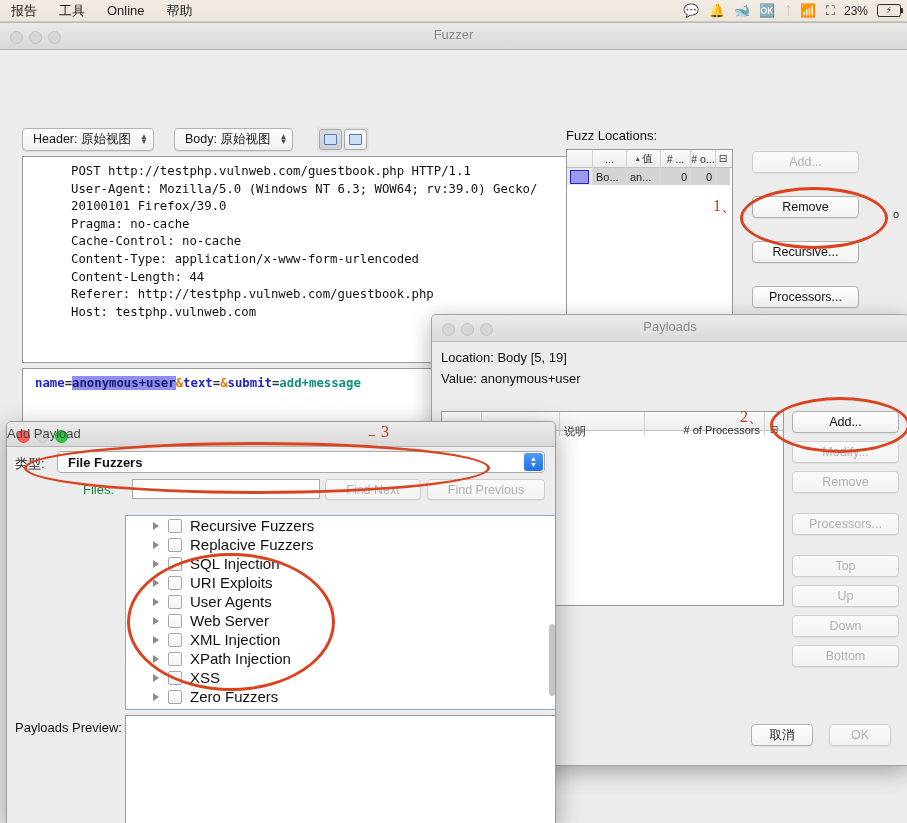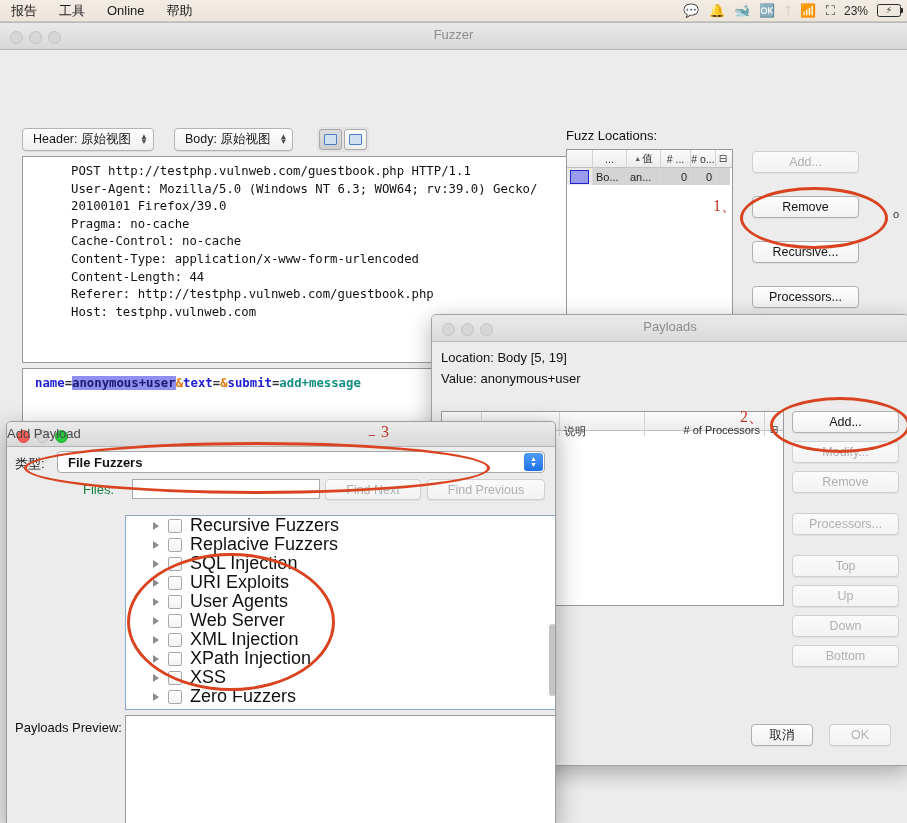--- a/index.html
+++ b/index.html
@@ -211,21 +211,21 @@
   #ap-filesinput{
     left:125px;top:57px;width:188px;height:20px;
     background:#fff;border:1px solid #a9a9a9;box-sizing:border-box;
   }
   #ap-findnext{left:318px;top:57px;width:96px;height:21px;}
   #ap-findprev{left:420px;top:57px;width:118px;height:21px;}
   #ap-tree{
     left:118px;top:93px;width:434px;height:195px;
     background:#fff;border:1px solid #86a9cc;box-sizing:border-box;overflow:hidden;
   }
-  .tr-item{display:flex;align-items:center;height:19px;padding-left:27px;font-size:18px;color:#111;}
+  .tr-item{display:flex;align-items:center;height:19px;padding-left:27px;font-size:15px;color:#111;}
   .tr-item .disc{width:0;height:0;border-left:6px solid #8c8c8c;border-top:4.5px solid transparent;border-bottom:4.5px solid transparent;margin-right:9px;}
   .tr-item .cb{width:12px;height:12px;border:1px solid #a8a8a8;border-radius:2px;background:linear-gradient(to bottom,#fff,#f2f2f2);margin-right:8px;}
   #ap-tree-scroll{position:absolute;right:2px;top:108px;width:7px;height:72px;background:#c4c4c4;border-radius:4px;}
   #ap-previewlabel{left:8px;top:298px;font-size:13px;color:#111;}
   #ap-preview{
     left:118px;top:293px;width:434px;height:109px;
     background:#fff;border:1px solid #9a9a9a;box-sizing:border-box;
   }
 
   

